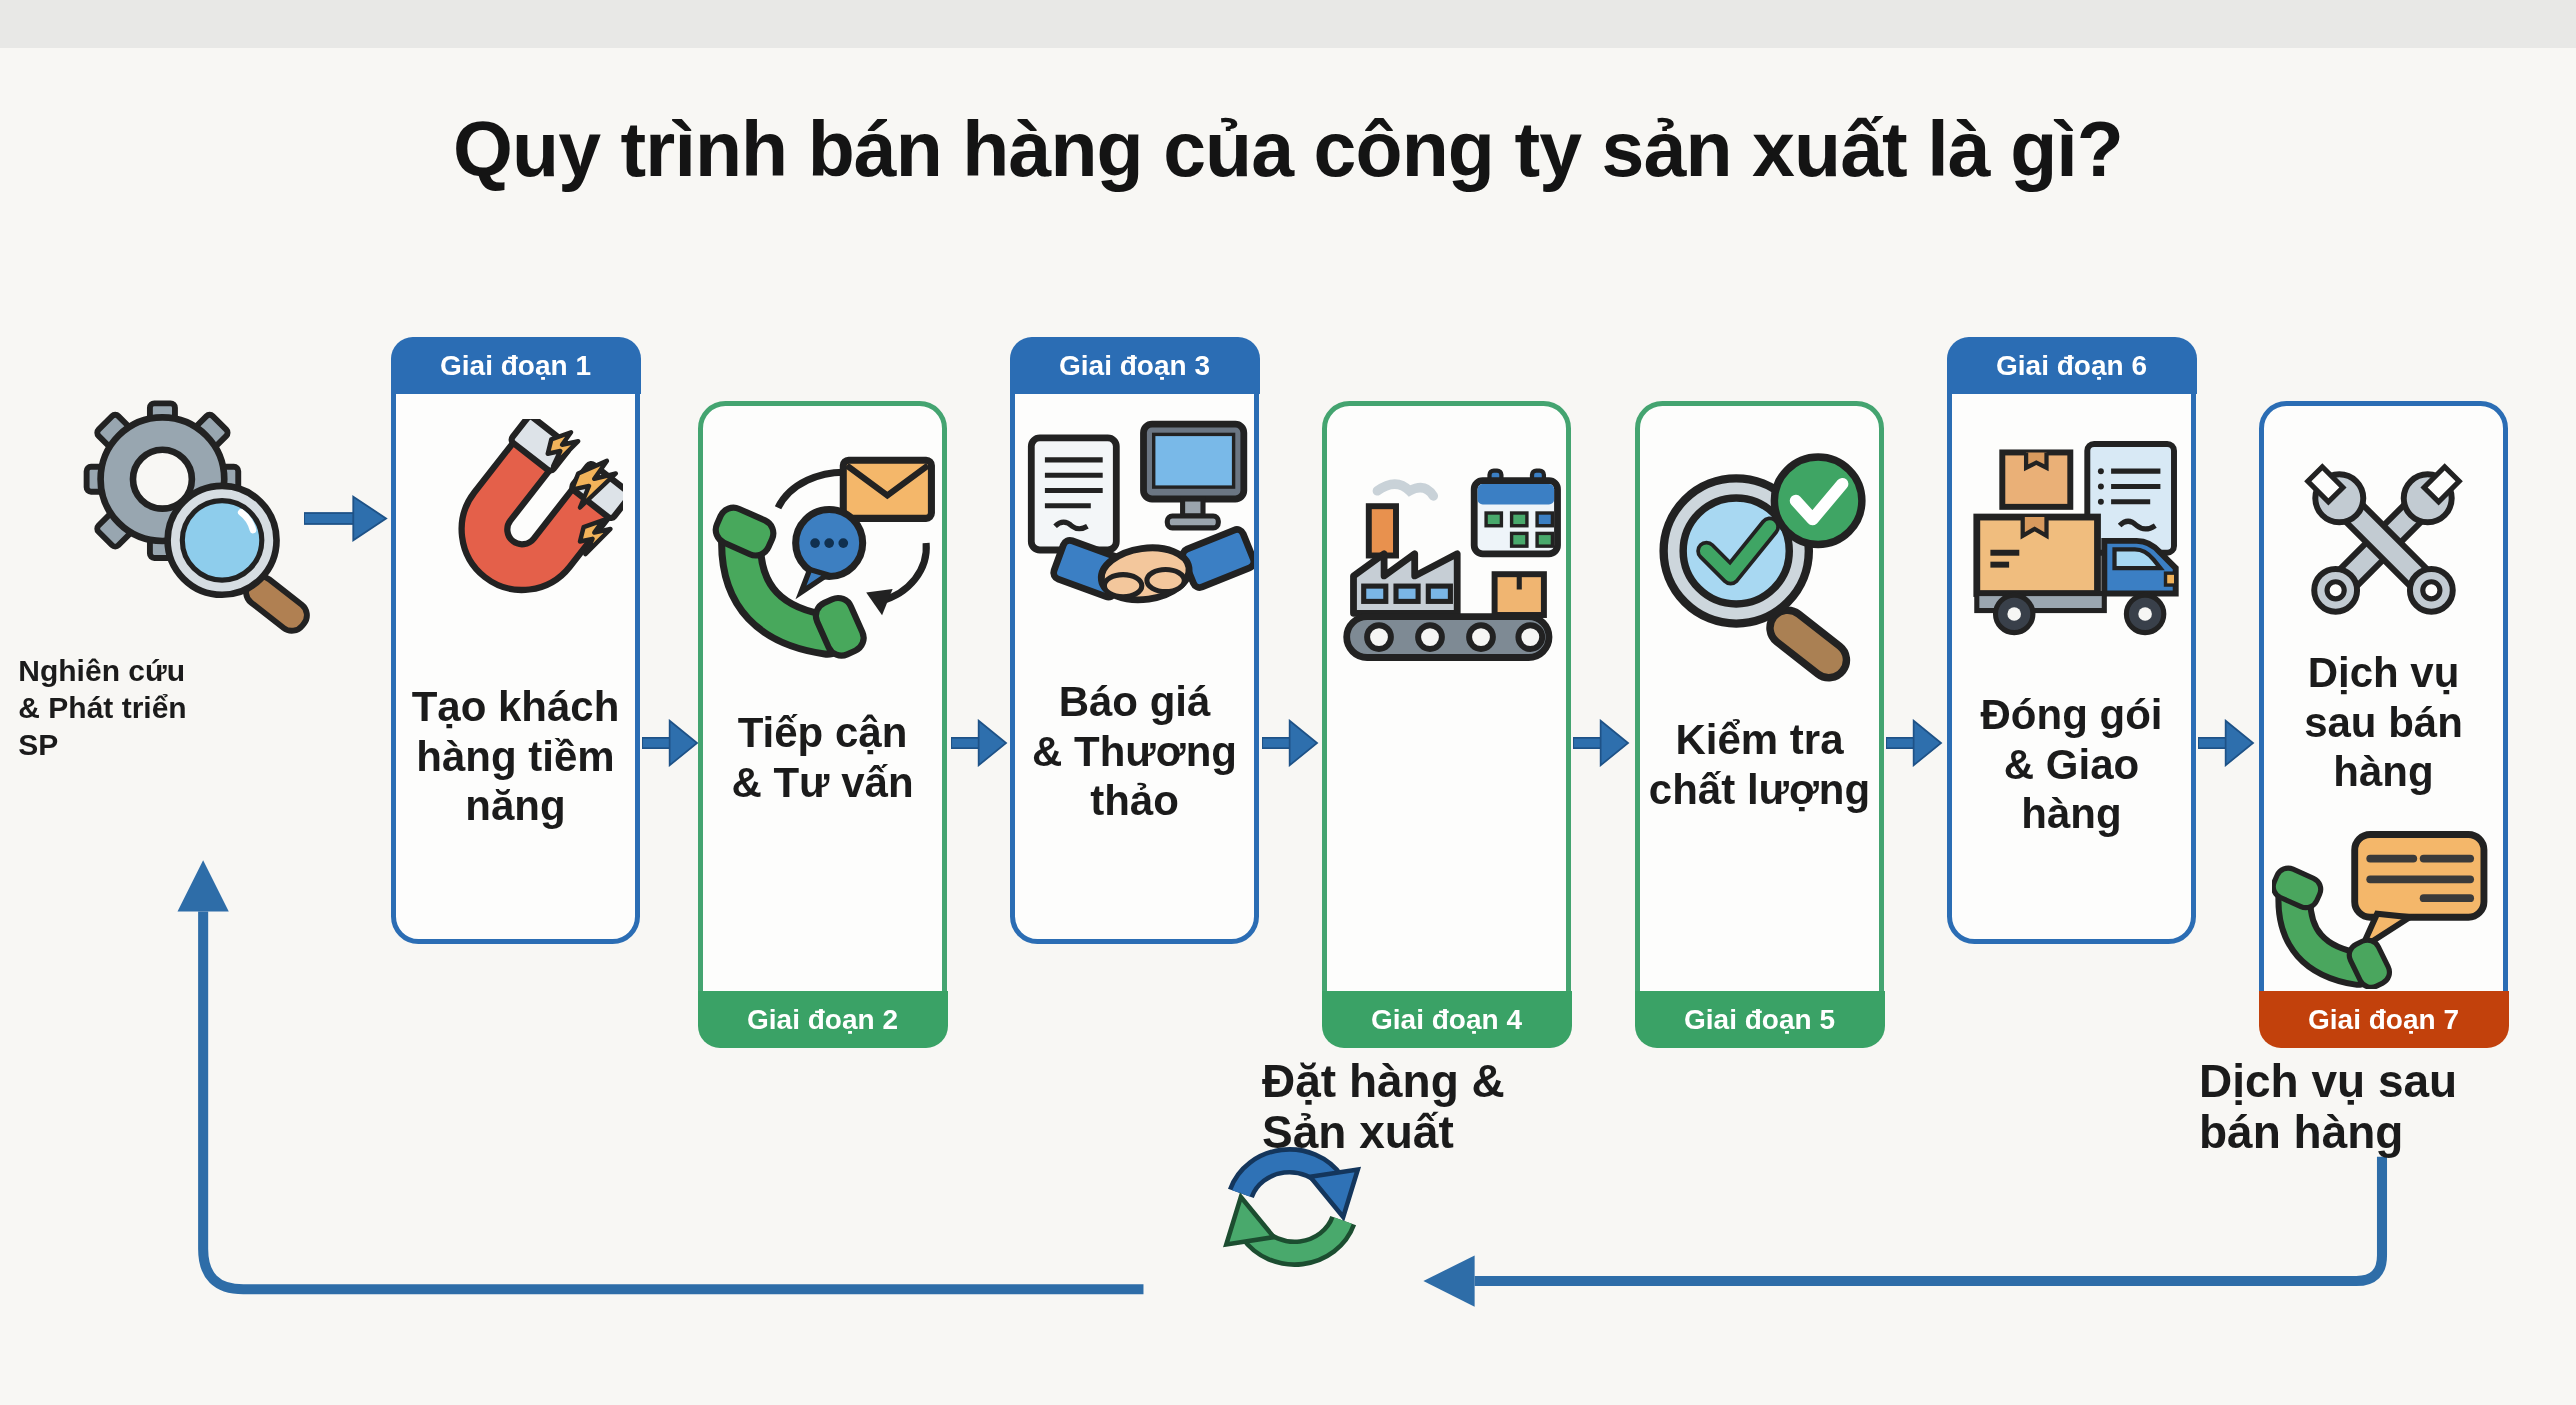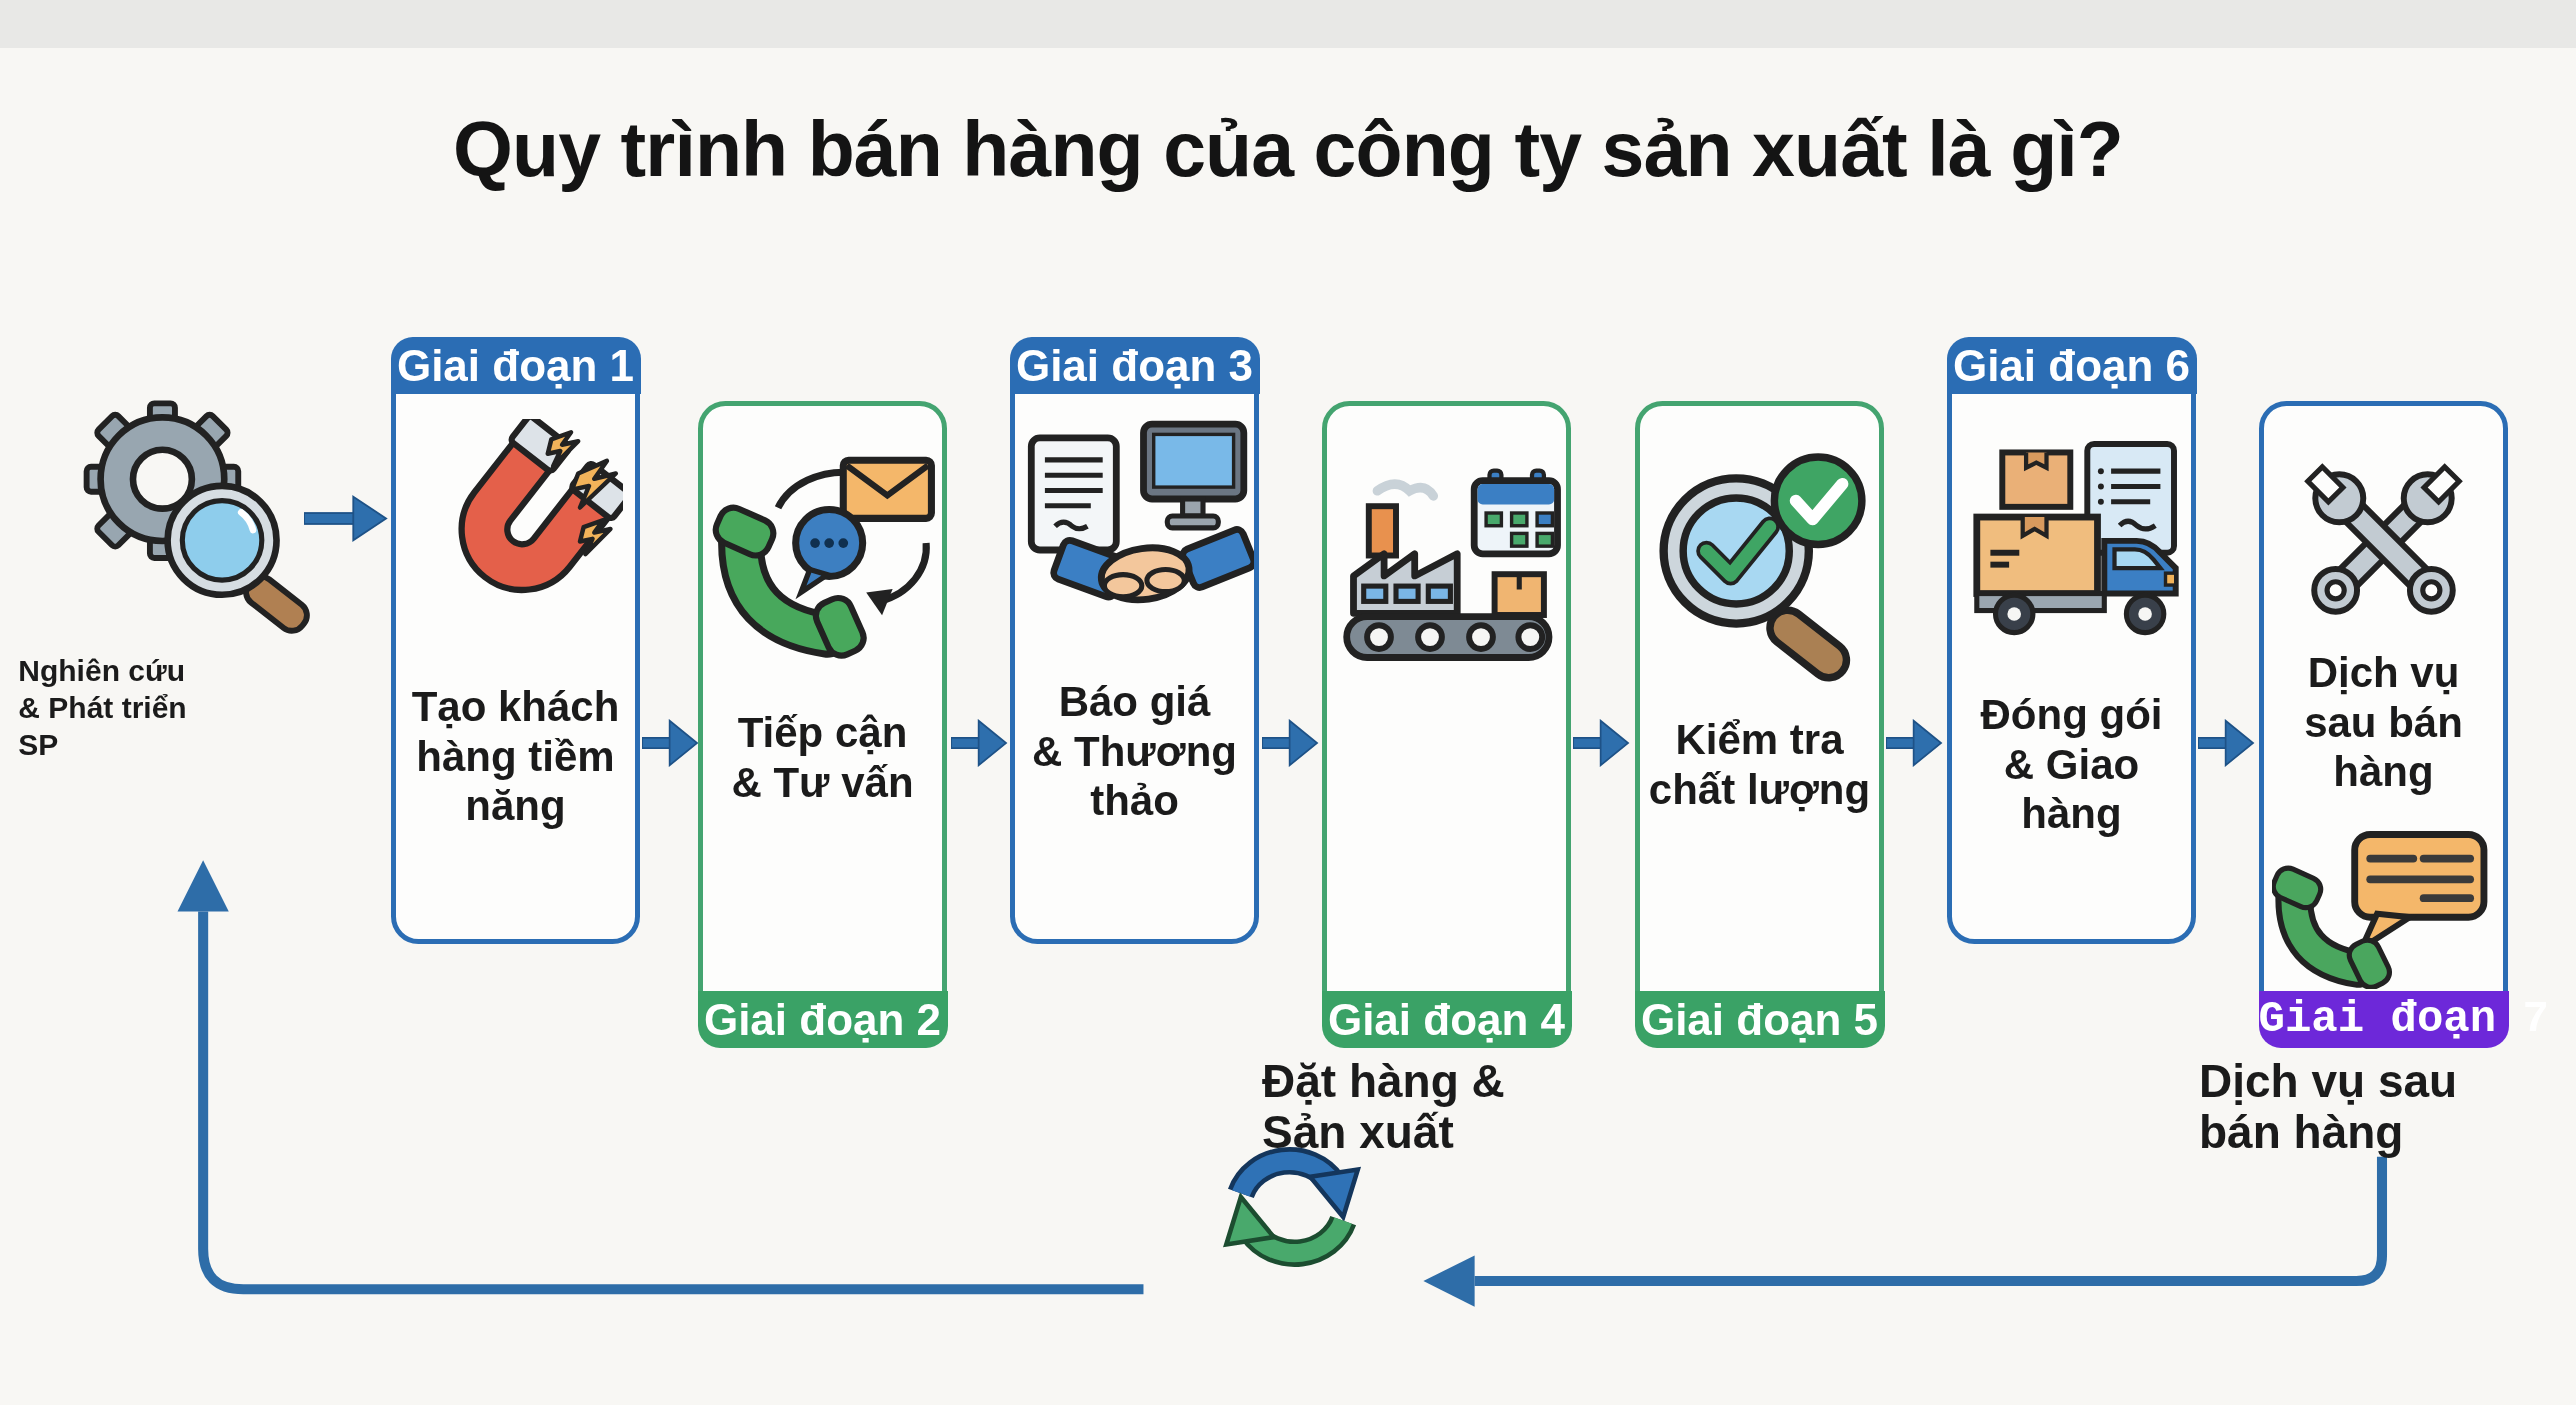--- a/index.html
+++ b/index.html
@@ -20,27 +20,27 @@
   
   .card{
     position:absolute;width:249px;background:#fdfdfc;border:5.5px solid #2b6db4;
     border-radius:27.4px;box-sizing:border-box;z-index:2;
   }
   .card.top-badge{top:289px;height:607px;}
   .card.bottom-badge{top:353px;height:646px;}
   .card.green{border-color:#44a470;}
   .badge{
     position:absolute;left:-5.5px;right:-5.5px;height:57px;background:#2b6db4;
-    color:#fff;font-weight:bold;font-size:44px;text-align:center;line-height:57px;
+    color:#fff;font-weight:bold;font-size:28px;text-align:center;line-height:57px;
     white-space:nowrap;
   }
   .badge.at-top{top:-5.5px;border-radius:22px 22px 0 0;}
   .badge.at-bottom{bottom:-5.5px;border-radius:0 0 22px 22px;}
   .green .badge{background:#3aa266;}
-  .card.blue7 .badge{background:#6d28d9;font-family:Liberation Mono, monospace;}
+  .card.blue7 .badge{background:#c2410c;}
   .icon-wrap{position:absolute;left:0;right:0;display:flex;justify-content:center;}
   .label{
     position:absolute;left:5.5px;right:5.5px;text-align:center;font-weight:bold;
     font-size:42px;line-height:1.18;white-space:pre-line;color:#1b1b1b;
   }
   .label.note{font-weight:400;font-size:35px;line-height:1.2;}
   .s1{left:391px;} .s2{left:698px;} .s3{left:1010px;} .s4{left:1322px;}
   .s5{left:1635px;} .s6{left:1947px;} .s7{left:2259px;}
   .s1 .icon-wrap{top:77px;} .s1 .label{top:340px;}
   .s2 .icon-wrap{top:40px;} .s2 .label{top:302px;}

